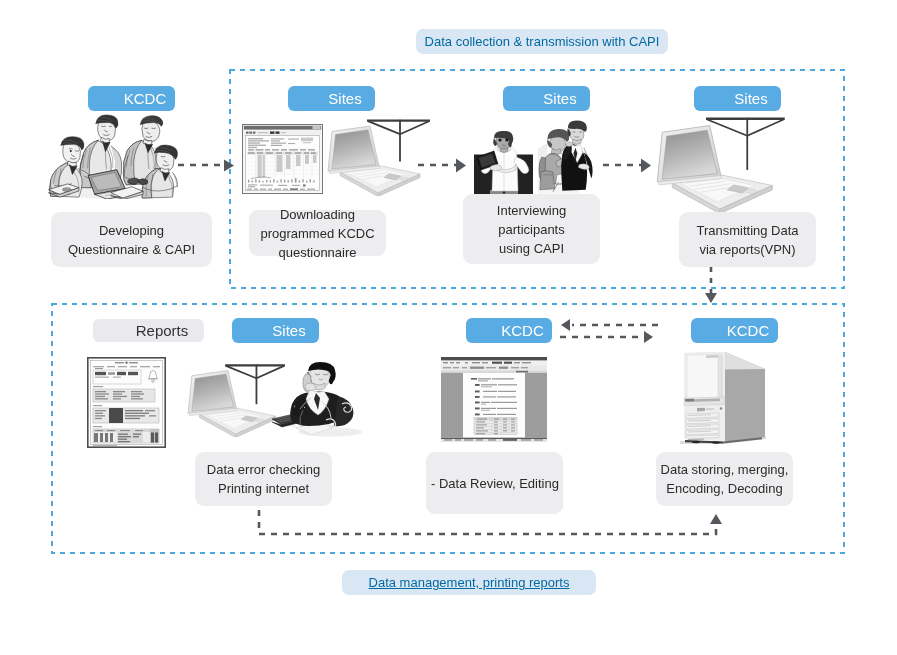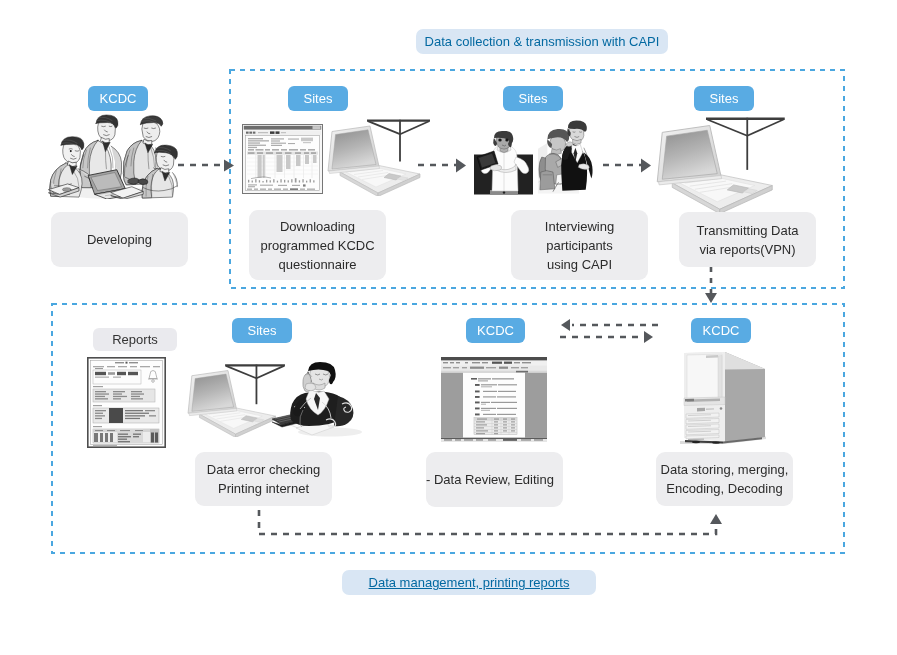--- a/index.html
+++ b/index.html
@@ -1,22 +1,22 @@
 <!DOCTYPE html>
 <html><head>
 <meta charset="utf-8">
 <style>
   html,body{margin:0;padding:0;background:#ffffff;}
   body{width:897px;height:655px;position:relative;overflow:hidden;
        font-family:"Liberation Sans",sans-serif;-webkit-font-smoothing:antialiased;}
   .abs{position:absolute;}
   .banner{background:#d9e6f4;border-radius:7px;color:#0369a1;font-size:13px;
           display:flex;align-items:center;justify-content:center;letter-spacing:0px;}
-  .badge{background:#59abe3;border-radius:6px;color:#fff;font-size:13px;
-         display:flex;align-items:center;justify-content:center;}
+  .badge{background:#59abe3;border-radius:6px;color:#fff;font-size:15px;
+         display:flex;align-items:center;justify-content:center;padding-left:27px;}
   .badge.gray{background:#eaeaee;color:#333;}
   .caption{background:#ededef;border-radius:9px;color:#2b2b2b;font-size:13px;
            display:flex;flex-direction:column;align-items:center;justify-content:center;
            text-align:center;line-height:19px;white-space:nowrap;}
   .caption.left{align-items:flex-start;text-align:left;}
   svg{display:block;}
 </style>
 </head>
 <body>
 
@@ -744,46 +744,47 @@
     <path d="M3,55 L53,50 L53.5,52.5 L3.5,57.5 Z" fill="#ebebeb" stroke="#c5c5c5" stroke-width="0.5"></path>
   </g>
  </defs>
 </svg>
 
 <div class="abs badge" style="left:88px;top:86px;width:60px;height:25px;">KCDC</div>
 <div class="abs badge" style="left:288px;top:86px;width:60px;height:25px;">Sites</div>
 <div class="abs badge" style="left:503px;top:86px;width:60px;height:25px;">Sites</div>
 <div class="abs badge" style="left:694px;top:86px;width:60px;height:25px;">Sites</div>
 
-<div class="abs caption" style="left:51px;top:212px;width:137px;height:55px;">
+<div class="abs caption" style="left:51px;top:212px;width:161px;height:55px;">
     <div>Developing</div>
+    <div>Questionnaire &amp; CAPI</div>
   </div>
-<div class="abs caption" style="left:249px;top:210px;width:137px;height:70px;">
+<div class="abs caption" style="left:249px;top:210px;width:137px;height:46px;">
     <div>Downloading</div>
     <div>programmed KCDC</div>
     <div>questionnaire</div>
   </div>
-<div class="abs caption" style="left:463px;top:210px;width:137px;height:70px;margin-left:48px;">
+<div class="abs caption" style="left:463px;top:194px;width:137px;height:70px;">
     <div>Interviewing</div>
     <div>participants</div>
     <div>using CAPI</div>
   </div>
 <div class="abs caption" style="left:679px;top:212px;width:137px;height:55px;">
     <div>Transmitting Data</div>
     <div>via reports(VPN)</div>
   </div>
 
-<div class="abs badge gray" style="left:93px;top:319px;width:84px;height:23px;margin-top:9px;">Reports</div>
+<div class="abs badge gray" style="left:93px;top:319px;width:84px;height:23px;">Reports</div>
 <div class="abs badge" style="left:232px;top:318px;width:60px;height:25px;">Sites</div>
 <div class="abs badge" style="left:466px;top:318px;width:59px;height:25px;">KCDC</div>
 <div class="abs badge" style="left:691px;top:318px;width:60px;height:25px;">KCDC</div>
 
 <div class="abs caption" style="left:195px;top:452px;width:137px;height:54px;">
     <div>Data error checking</div>
     <div>Printing internet</div>
   </div>
-<div class="abs caption left" style="left:426px;top:452px;width:137px;height:55px;box-sizing:border-box;gap:36px;">
+<div class="abs caption left" style="left:426px;top:452px;width:137px;height:62px;padding-left:5px;box-sizing:border-box;gap:36px;">
     <div>- Data Review, Editing</div>
   </div>
 <div class="abs caption" style="left:656px;top:452px;width:137px;height:54px;">
     <div>Data storing, merging,</div>
     <div>Encoding, Decoding</div>
   </div>
 
 </body></html>

